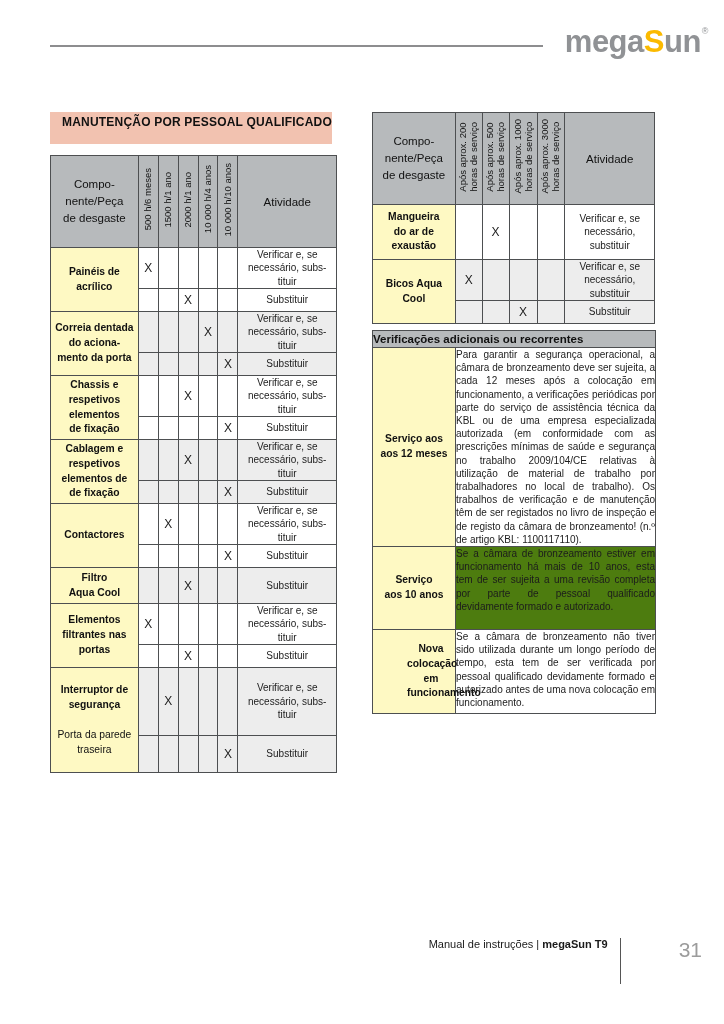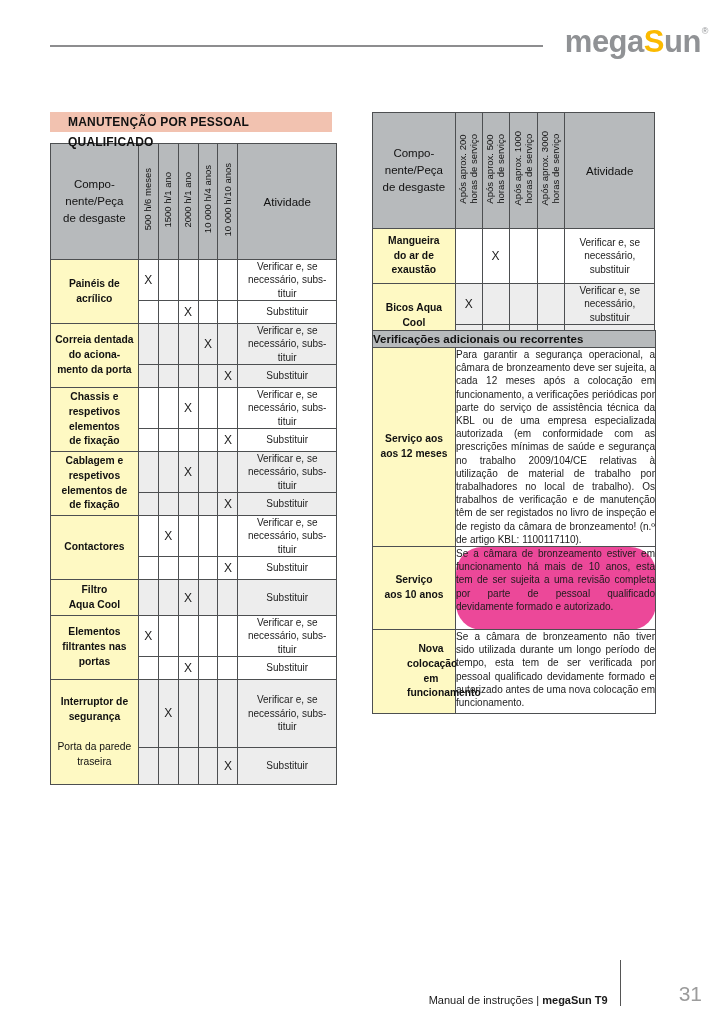--- a/index.html
+++ b/index.html
@@ -13,22 +13,22 @@
           color:#909295; letter-spacing:-0.5px; line-height:34px; }
   .logo .s { color:#fbba00; }
   .logo .reg { font-size:9px; font-weight:normal; vertical-align:18px; margin-left:1px; color:#909295; }
 
   
   .left-col  { position:absolute; left:50px;  top:112px; width:287px; }
   .right-col { position:absolute; left:372px; top:112px; width:283px; }
   .checks-wrap { position:absolute; left:372px; top:330px; width:283px; }
 
   .title-bar {
-    width:282px; height:20px; line-height:20px; background:#f2c2b0;
-    font-size:12px; font-weight:bold; color:#111; padding-left:18px;
+    width:282px; height:32px; line-height:20px; background:#f2c2b0;
+    font-size:12px; font-weight:bold; color:#111; padding-left:12px;
     box-sizing:border-box; letter-spacing:0.2px; margin-bottom:11px;
   }
 
   table { border-collapse:collapse; table-layout:fixed; }
   .mtable td, .mtable th, .checks td { border:1px solid #4d4f51; padding:0; }
   .mtable th { background:#b7babc; font-weight:normal; }
 
   .comp-h { font-size:11.5px; font-weight:bold; white-space:pre-line; line-height:1.5;
             text-align:center; vertical-align:middle; color:#111; }
   .act-h  { font-size:11.5px; text-align:center; vertical-align:middle; color:#111; }
@@ -37,37 +37,37 @@
             font-size:9.5px; line-height:10.5px; white-space:pre-line; color:#111; }
 
   .lbl-cell { background:#fef9c3; font-size:10.3px; font-weight:bold; text-align:center;
               vertical-align:middle; white-space:pre-line; line-height:1.45; color:#111; }
   .sublbl   { font-weight:normal; }
   .mark-cell { text-align:center; vertical-align:middle; font-size:12px; color:#222; background:#fff; }
   .act-cell  { text-align:center; vertical-align:middle; font-size:10px; line-height:1.32;
                white-space:pre-line; color:#222; background:#fff; }
   tr.alt .mark-cell, tr.alt .act-cell { background:#ededed; }
 
-  tr.rh-head { height:116px;padding-left:18px; }
+  tr.rh-head { height:92px;padding-left:18px; }
   tr.rh-v { height:41px; }
   tr.rh-s { height:23px; }
   tr.rh-f { height:36px; }
   tr.rh-m { height:55px; }
 
   
   .checks { width:283px; }
   .checks-bar { background:#b7babc; font-size:11.5px; font-weight:bold; color:#111;
                 padding:3px 5px; height:16px; vertical-align:middle; }
   .para-cell { font-size:10px; line-height:13.2px; text-align:justify; padding:3px 4px;
                vertical-align:top; color:#1c1c1c; background:#fff; }
-  tr.alt .para-cell { background:#ec4899;border-radius:26px; }
+  tr.alt .para-cell { background:#4d7c0f; }
   td.h-r1 { height:186px; } td.h-r2 { height:82px;margin-left:45px; } td.h-r3 { height:83px;padding-left:34px; }
 
   
-  .footer { position:absolute; top:960px; right:22px; display:flex; align-items:flex-end; }
+  .footer { position:absolute; top:938px; right:22px; display:flex; align-items:flex-start; }
   .f-text { font-size:11px; color:#1a1a1a; }
   .f-text b { font-weight:bold; }
   .f-bar  { width:1px; height:46px; background:#555; margin:0 10px 0 12px; }
   .f-page { font-size:21px; color:#9c9c9c;margin-left:48px; }
 </style>
 </head>
 <body>
 
 <div class="page">
 

